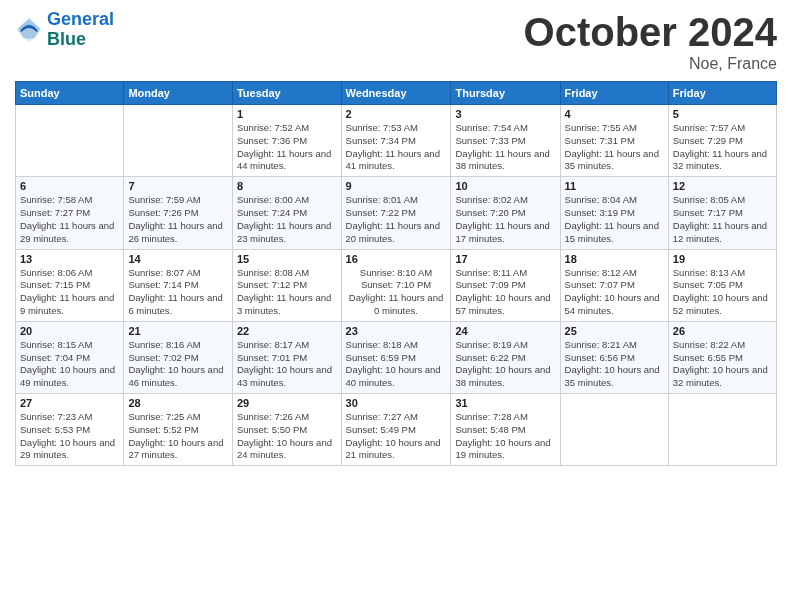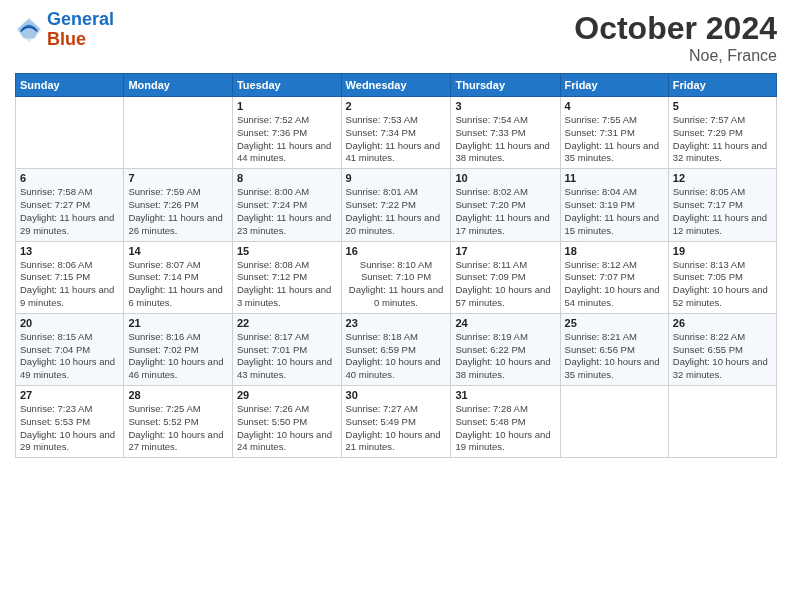--- a/index.html
+++ b/index.html
@@ -37,21 +37,21 @@
       color: #1a6fc4;
     }
     .logo-icon {
       width: 28px;
       height: 28px;
     }
     .title-block {
       text-align: right;
     }
     .month-title {
-      font-size: 32px;
+      font-size: 40px;
       font-weight: bold;
       color: #333;
     }
     .location {
       font-size: 16px;
       color: #555;
     }
     .calendar {
       width: 100%;
       border-collapse: collapse;
@@ -100,21 +100,21 @@
   <div class="header">
     <div class="logo">
       <svg class="logo-icon" viewBox="0 0 40 40">
         <polygon points="20,2 38,20 20,38 2,20" fill="#2176c7" opacity="0.15"></polygon>
         <polygon points="20,4 36,18 28,32 12,32 4,18" fill="#2176c7" opacity="0.3"></polygon>
         <path d="M10,20 Q20,8 30,20" stroke="#2176c7" stroke-width="3" fill="none"></path>
         <path d="M8,22 Q20,10 32,22" stroke="#1a4fa3" stroke-width="2" fill="none"></path>
       </svg>
       <div class="logo-text">
         <div><span>General</span></div>
-        <div style="color:#c2410c;">Blue</div>
+        <div style="color:#0f766e;">Blue</div>
       </div>
     </div>
     <div class="title-block">
       <div class="month-title">October 2024</div>
       <div class="location">Noe, France</div>
     </div>
   </div>
 
   <table class="calendar">
     <thead>

